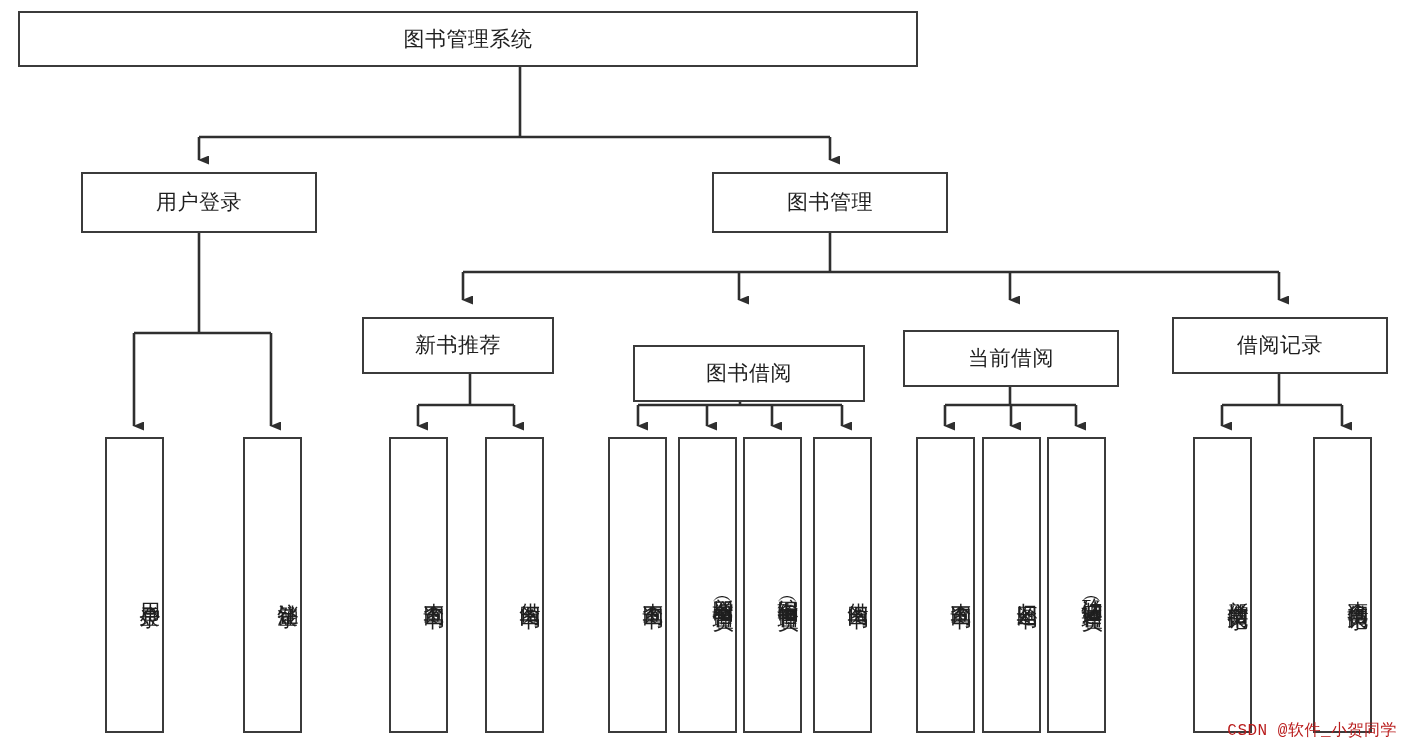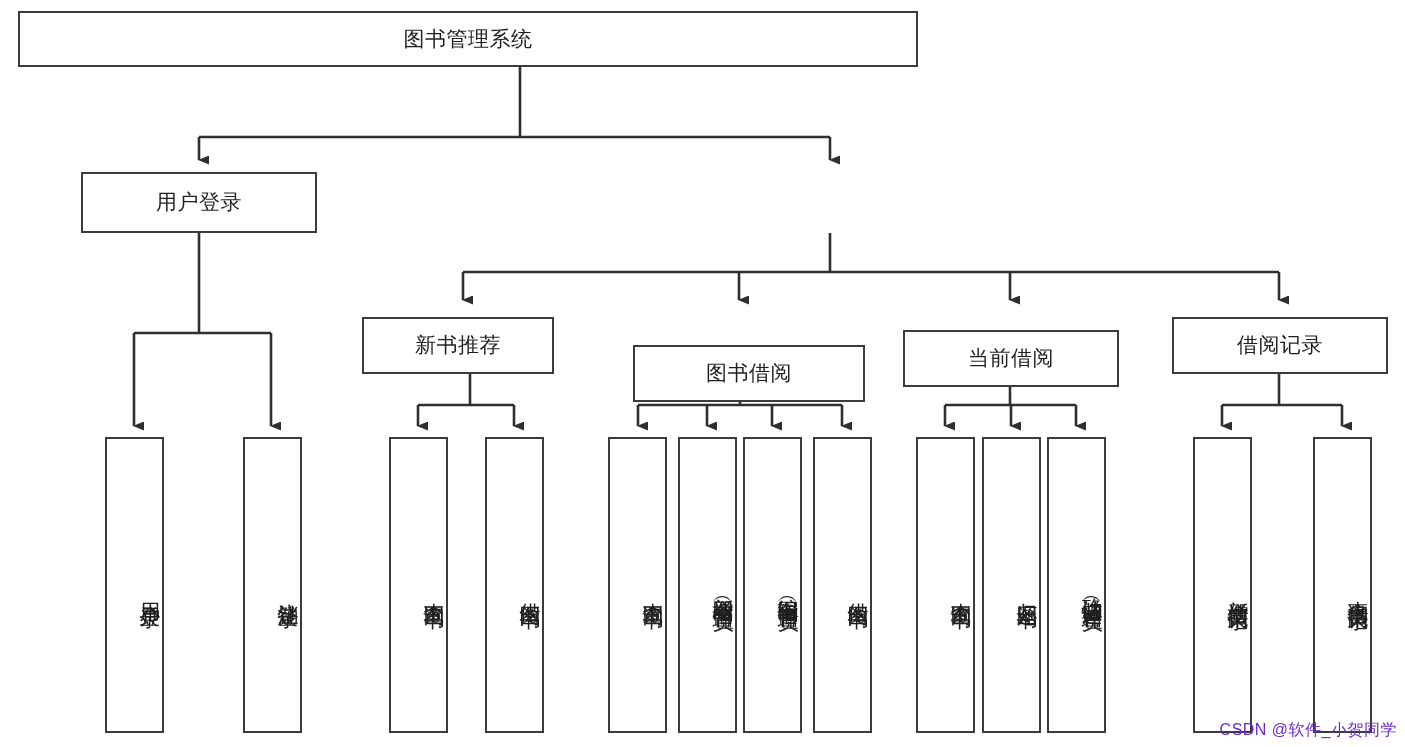--- a/index.html
+++ b/index.html
@@ -53,24 +53,24 @@
   .node.vert .txt {
     writing-mode: vertical-rl;
     text-orientation: upright;
     white-space: nowrap;
   }
   .watermark {
     position: absolute;
     right: 8px;
     bottom: 6px;
     font-size: 16px;
-    color: #6d28d9;
+    color: #b91c1c;
     letter-spacing: 0.5px;
     white-space: nowrap;
-    font-family: Liberation Sans, sans-serif;
+    font-family: Liberation Mono, monospace;
   }
 </style>
 </head>
 <body>
 
 <div id="canvas">
 
   <svg class="wires" viewBox="0 0 1405 747">
     <defs>
       <marker id="arrow" markerWidth="9" markerHeight="11" refX="4.5" refY="10" orient="auto" markerUnits="userSpaceOnUse">
@@ -121,20 +121,23 @@
     </g>
   </svg>
 
   <div class="node horiz" style="left:18px; top:11px; width:900px; height:56px;">
     <span class="txt">图书管理系统</span>
   </div>
 
   <div class="node horiz" style="left:81px; top:172px; width:236px; height:61px;">
     <span class="txt">用户登录</span>
   </div>
+  <div class="node horiz" style="left:712px; top:172px; width:236px; height:61px;">
+    <span class="txt">图书管理</span>
+  </div>
 
   <div class="node horiz" style="left:362px; top:317px; width:192px; height:57px;">
     <span class="txt">新书推荐</span>
   </div>
   <div class="node horiz" style="left:633px; top:317px; width:232px; height:57px;margin-top:28px;">
     <span class="txt">图书借阅</span>
   </div>
   <div class="node horiz" style="left:903px; top:330px; width:216px; height:57px;">
     <span class="txt">当前借阅</span>
   </div>

